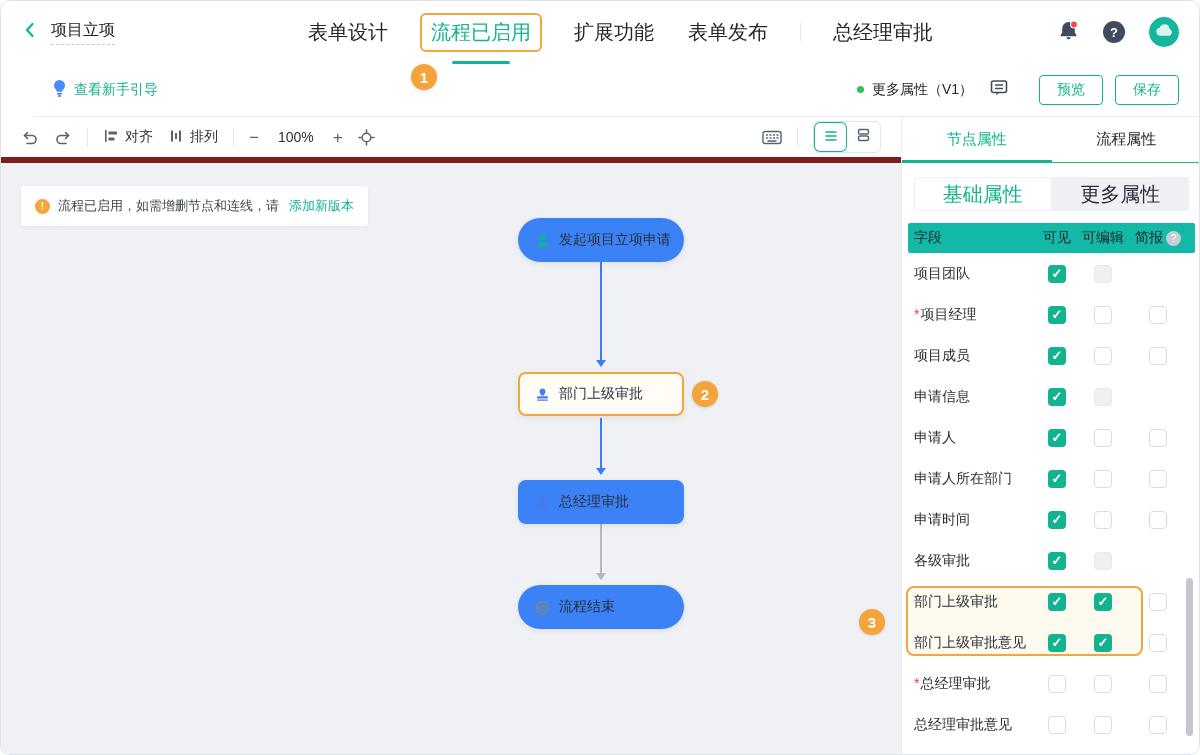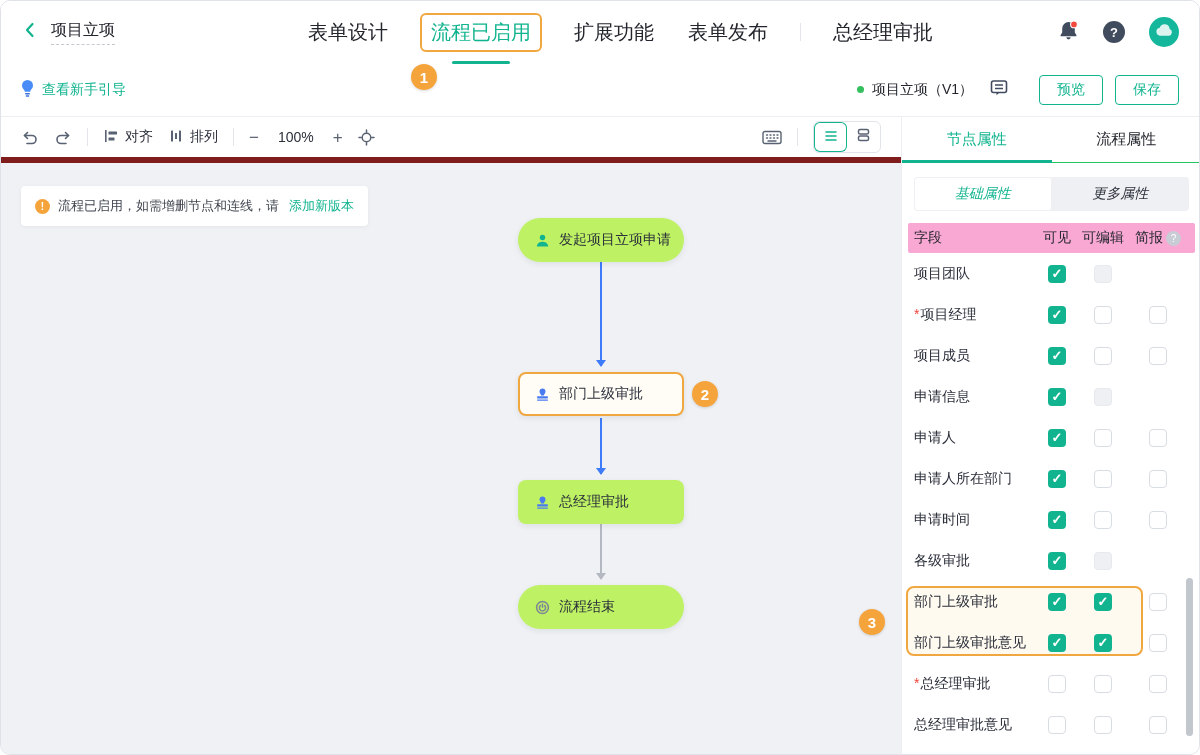--- a/index.html
+++ b/index.html
@@ -18,21 +18,21 @@
   .vd{width:1px;height:18px;background:#e3e5ea;display:inline-block;}
   .h-right{margin-left:auto;display:flex;align-items:center;gap:24px;}
   .bell-wrap{position:relative;display:flex;cursor:pointer;}
   .help-circle{width:22px;height:22px;border-radius:50%;background:#414b5e;color:#fff;font-size:13px;font-weight:bold;display:flex;align-items:center;justify-content:center;cursor:pointer;}
   .avatar{width:30px;height:30px;border-radius:50%;background:#14b79c;display:flex;align-items:center;justify-content:center;cursor:pointer;}
 
   .num-badge{width:26px;height:26px;border-radius:50%;background:#f5a43c;color:#fff;font-size:15px;font-weight:bold;display:flex;align-items:center;justify-content:center;box-shadow:0 1px 3px rgba(0,0,0,.15);}
   .badge1{position:absolute;left:410px;top:63px;z-index:30;}
 
   
-  .subheader{height:54px;display:flex;align-items:center;justify-content:space-between;padding:0 20px;border-bottom:1px solid #eceef2;background:#fff;}
+  .subheader{height:54px;display:flex;align-items:center;justify-content:space-between;padding:0 20px;border-bottom:1px solid #eceef2;background:#fff;margin-left:32px;}
   .sh-left{display:flex;align-items:center;gap:8px;color:#12b48f;font-size:14px;cursor:pointer;}
   .sh-right{display:flex;align-items:center;}
   .status-dot{width:7px;height:7px;border-radius:50%;background:#35c05f;margin-right:8px;}
   .version-text{font-size:14px;color:#23262d;}
   .comment-btn{display:flex;margin:0 18px 0 16px;cursor:pointer;}
   .ghost-btn{height:30px;padding:0 17px;border:1px solid #12b48f;color:#12b48f;background:#fff;border-radius:4px;font-size:14px;cursor:pointer;margin-left:12px;font-family:Liberation Mono, monospace;}
 
   
   .main{display:flex;height:639px;}
   .canvas-col{width:900px;flex:none;display:flex;flex-direction:column;}
@@ -44,43 +44,43 @@
   .tb-spacer{flex:1;}
   .seg-ctl{display:flex;border:1px solid #e1e4e9;border-radius:6px;overflow:visible;}
   .seg-btn{width:33px;height:30px;display:flex;align-items:center;justify-content:center;cursor:pointer;border-radius:6px;}
   .seg-btn.active{box-shadow:inset 0 0 0 1px #12b48f;background:#fff;}
 
   .canvas-area{position:relative;flex:1;background:#eff1f4;overflow:hidden;}
   .notice{position:absolute;left:20px;top:23px;height:40px;display:flex;align-items:center;gap:8px;background:#fff;padding:0 14px;border-radius:4px;font-size:13px;color:#41464f;box-shadow:0 1px 4px rgba(0,0,0,.05);}
   .notice-icon{width:15px;height:15px;border-radius:50%;background:#f5a43c;color:#fff;font-size:10px;font-weight:bold;display:flex;align-items:center;justify-content:center;flex:none;}
   .notice-link{color:#12b48f;cursor:pointer;text-decoration:none;margin-left:2px;}
 
-  .flow-node{position:absolute;left:517px;width:166px;height:44px;background:#bef264;border-radius:8px;display:flex;align-items:center;gap:9px;padding-left:17px;font-size:14px;color:#2b2f3a;box-shadow:0 2px 6px rgba(31,35,41,.08);cursor:pointer;z-index:2;}
+  .flow-node{position:absolute;left:517px;width:166px;height:44px;background:#3b82f6;border-radius:8px;display:flex;align-items:center;gap:9px;padding-left:17px;font-size:14px;color:#2b2f3a;box-shadow:0 2px 6px rgba(31,35,41,.08);cursor:pointer;z-index:2;}
   .flow-node.pill{border-radius:22px;}
   .flow-node.selected{border:2px solid #f0a740;background:#fffdf6;padding-left:15px;}
   .node-icon{display:flex;align-items:center;}
   .node-badge{position:absolute;right:-36px;top:50%;transform:translateY(-50%);}
   .edge{position:absolute;left:599px;width:2px;z-index:1;}
   .edge.active{background:#3e7bfa;}
   .edge.inactive{background:#b4b8c0;}
   .edge::after{content:'';position:absolute;bottom:-6px;left:-4px;border:5px solid transparent;border-top:7px solid #3e7bfa;}
   .edge.inactive::after{border-top-color:#b4b8c0;}
 
   
   .panel{position:relative;width:300px;flex:none;background:#fff;border-left:1px solid #eceef2;}
   .panel-tabs{display:flex;height:46px;border-bottom:1px solid #22c55e;}
   .panel-tab{flex:1;display:flex;align-items:center;justify-content:center;font-size:15px;color:#23262d;cursor:pointer;position:relative;}
   .panel-tab.active{color:#12b48f;}
   .panel-tab.active::after{content:'';position:absolute;left:0;right:0;bottom:-1px;height:3px;background:#12b48f;}
   .panel-body{padding:14px 12px 0;position:relative;}
   .seg-tabs{display:flex;background:#eef0f3;border-radius:4px;height:34px;}
-  .seg-tab{flex:1;display:flex;align-items:center;justify-content:center;font-size:14px;color:#2b2f3a;cursor:pointer;border-radius:4px;font-style:italic;}
+  .seg-tab{flex:1;display:flex;align-items:center;justify-content:center;font-size:20px;color:#2b2f3a;cursor:pointer;border-radius:4px;}
   .seg-tab.active{background:#fff;color:#12b48f;box-shadow:0 0 0 1px #eef0f3 inset;}
 
-  .f-head{display:grid;grid-template-columns:1fr 44px 48px 62px;align-items:center;height:30px;background:#f9a8d4;margin:12px -6px 0;padding:0 6px;font-size:14px;color:#1f2329;border-radius:2px;}
+  .f-head{display:grid;grid-template-columns:1fr 44px 48px 62px;align-items:center;height:30px;background:#14b8a6;margin:12px -6px 0;padding:0 6px;font-size:14px;color:#1f2329;border-radius:2px;}
   .f-head .hc{text-align:center;}
   .hc-brief{display:inline-flex;align-items:center;justify-content:center;gap:3px;}
   .help-icon{width:15px;height:15px;border-radius:50%;background:#c8ccd4;color:#fff;font-size:10px;display:inline-flex;align-items:center;justify-content:center;}
   .f-row{display:grid;grid-template-columns:1fr 44px 48px 62px;align-items:center;height:41px;font-size:14px;color:#2b2f3a;position:relative;z-index:1;}
   .f-label{white-space:nowrap;}
   .req{color:#f0413d;font-style:normal;margin-right:1px;}
   .cb-cell{display:flex;justify-content:center;}
   .cb{width:18px;height:18px;border-radius:4px;}
   .cb.checked{background:#12b48f;color:#fff;font-size:13px;font-weight:bold;display:flex;align-items:center;justify-content:center;cursor:pointer;}
   .cb.unchecked{background:#fff;border:1px solid #d8dce3;cursor:pointer;}
@@ -145,21 +145,21 @@
         <svg width="13" height="17" viewBox="0 0 13 17">
             <path d="M6.5 0A5.5 5.5 0 0 1 12 5.5c0 2-1 3.1-1.8 4.1-.5.7-.9 1.3-1 2.1H3.8c-.1-.8-.5-1.4-1-2.1C2 8.6 1 7.5 1 5.5A5.5 5.5 0 0 1 6.5 0z" fill="#4a8cf7"></path>
             <rect x="4" y="13" width="5" height="1.6" rx=".8" fill="#3a70d8"></rect>
             <rect x="4.7" y="15.2" width="3.6" height="1.5" rx=".75" fill="#3a70d8"></rect>
           </svg>
       </span>
       <span>查看新手引导</span>
     </div>
     <div class="sh-right">
       <span class="status-dot"></span>
-      <span class="version-text">项目立项（V1）</span>
+      <span class="version-text">更多属性（V1）</span>
       <span class="comment-btn">
         <span>
           <svg width="20" height="20" viewBox="0 0 20 20" fill="none" stroke="#414b5e" stroke-width="1.6">
               <rect x="2.5" y="3" width="15" height="11.5" rx="2"></rect>
               <path d="M6 7h8M6 10.5h8"></path>
               <path d="M7.5 14.5v2.8l3-2.8" fill="#414b5e" stroke="none"></path>
             </svg>
         </span>
       </span>
       <button class="ghost-btn">预览</button>

